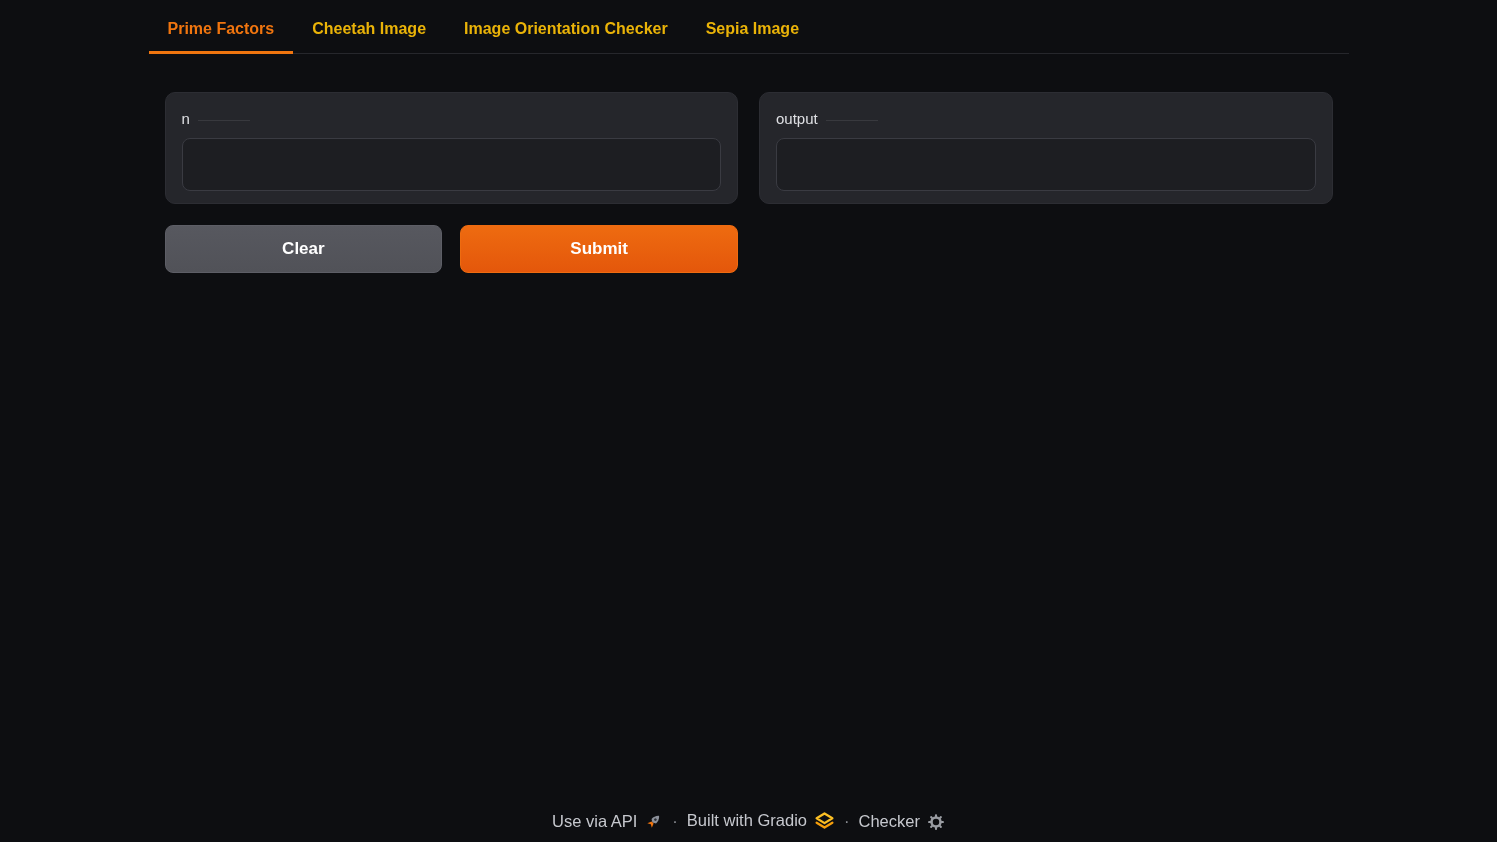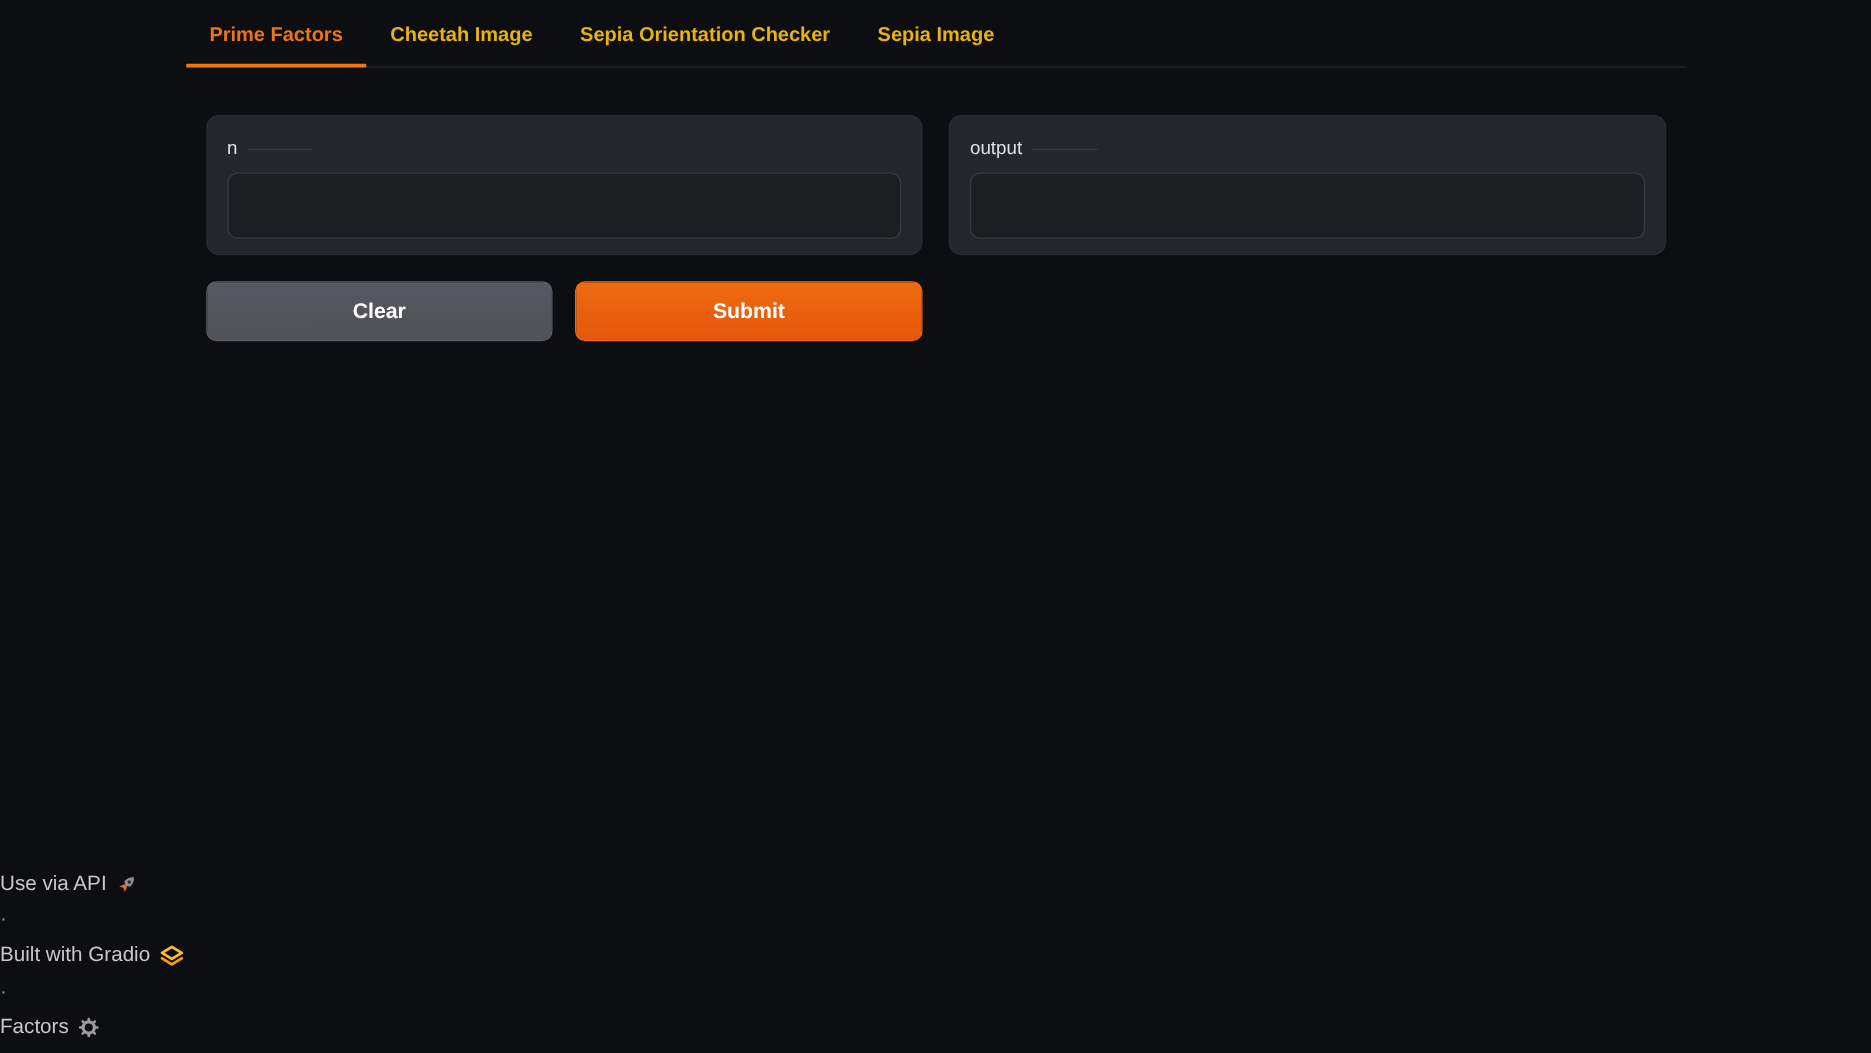--- a/index.html
+++ b/index.html
@@ -106,25 +106,24 @@
     border-color: #ee6b10;
   }
   
   .footer {
     position: absolute;
     left: 0;
     bottom: 11px;
     width: 100%;
     display: flex;
     justify-content: center;
-    align-items: flex-start;
+    align-items: flex-end;
     gap: 9px;
     font-size: 16.5px;
     color: #c6c8ce;
-    flex-direction: column;
   }
   .footer a {
     color: #c6c8ce;
     text-decoration: none;
     display: inline-flex;
     align-items: center;
     gap: 7px;
     cursor: pointer;
   }
   .footer .dot {
@@ -134,21 +133,21 @@
   .icon svg { display: block; }
 </style>
 </head>
 <body>
 
 <div class="app">
 
   <div class="tabbar">
     <div class="tab active">Prime Factors</div>
     <div class="tab">Cheetah Image</div>
-    <div class="tab">Sepia Orientation Checker</div>
+    <div class="tab">Image Orientation Checker</div>
     <div class="tab">Sepia Image</div>
   </div>
 
   <div class="content">
 
     <div class="panel">
       <span class="panel-label">n</span>
       <textarea class="panel-input" style=""></textarea>
     </div>
 
@@ -184,21 +183,21 @@
     <span>Built with Gradio</span>
     <span class="icon">
       <svg width="21" height="21" viewBox="0 0 24 24" fill="none" stroke-linejoin="round" stroke-linecap="round">
         <path d="M3 9.5 12 4l9 5.5L12 15z" stroke="#fbbf24" stroke-width="2.6"></path>
         <path d="M3 14.5 12 20l9-5.5" stroke="#f59e0b" stroke-width="2.6"></path>
       </svg>
     </span>
   </a>
   <span class="dot">·</span>
   <a>
-    <span>Factors</span>
+    <span>Checker</span>
     <span class="icon">
       <svg width="18" height="18" viewBox="0 0 24 24">
         <g fill="#9a9da3">
           <rect x="10.6" y="1.5" width="2.8" height="4.4" rx="1.2"></rect>
           <rect x="10.6" y="1.5" width="2.8" height="4.4" rx="1.2" transform="rotate(45 12 12)"></rect>
           <rect x="10.6" y="1.5" width="2.8" height="4.4" rx="1.2" transform="rotate(90 12 12)"></rect>
           <rect x="10.6" y="1.5" width="2.8" height="4.4" rx="1.2" transform="rotate(135 12 12)"></rect>
           <rect x="10.6" y="1.5" width="2.8" height="4.4" rx="1.2" transform="rotate(180 12 12)"></rect>
           <rect x="10.6" y="1.5" width="2.8" height="4.4" rx="1.2" transform="rotate(225 12 12)"></rect>
           <rect x="10.6" y="1.5" width="2.8" height="4.4" rx="1.2" transform="rotate(270 12 12)"></rect>

